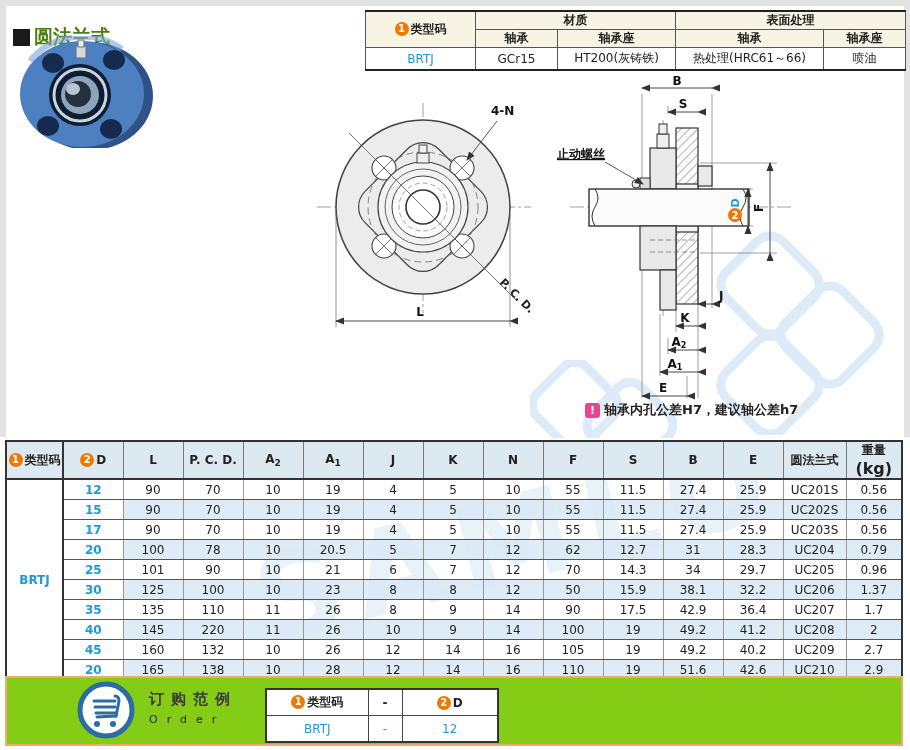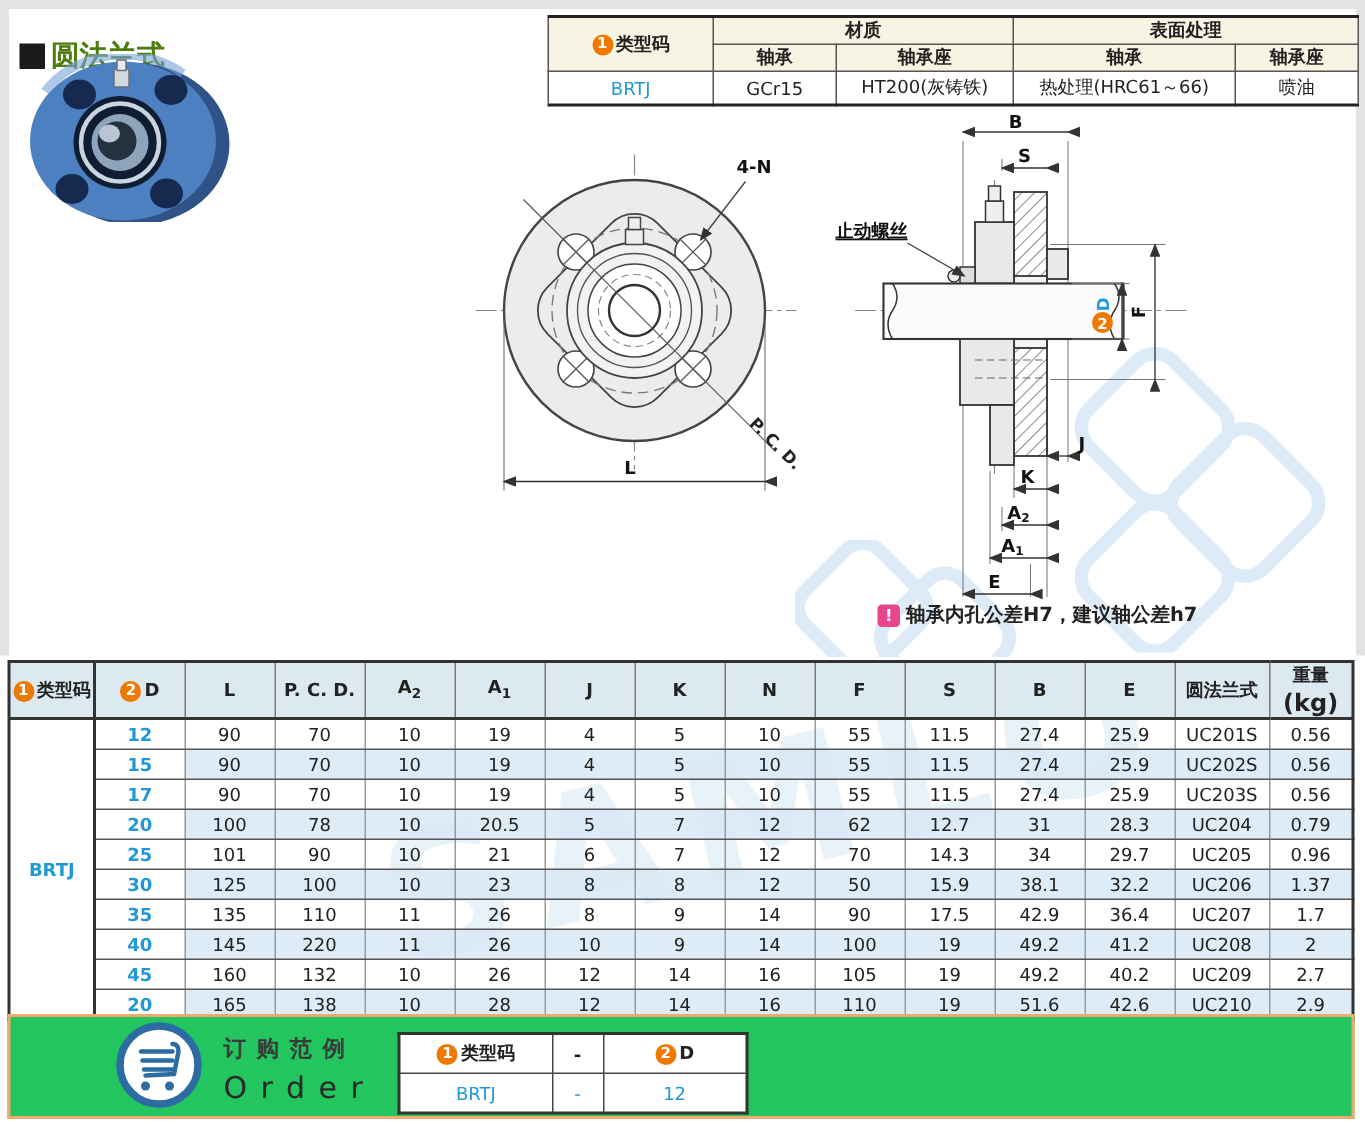--- a/index.html
+++ b/index.html
@@ -32,23 +32,23 @@
   table.main td{border:1px solid #999;border-top:1px solid #555;border-bottom:1px solid #555;
                 text-align:center;height:19px;padding:0;background:transparent;}
   table.main{border:2px solid #333;}
   table.main tbody tr:nth-child(even) td{background:rgba(216,233,246,0.85);}
   table.main td.type-code{background:#fff !important;font-weight:bold;border-right:2px solid #333;}
   table.main td.d-cell{background:#fff !important;font-weight:bold;}
   table.main .small{font-size:16px;font-weight:bold;}
   sub{font-size:9px;}
 
   
-  .order-box{left:5px;top:676px;width:894px;height:66px;border:2px solid #f2a96f;background:#22c55e;}
+  .order-box{left:5px;top:676px;width:894px;height:66px;border:2px solid #f2a96f;background:#84cc16;}
   .order-cn{font-size:15px;color:#3a3a3a;letter-spacing:7px;font-weight:bold;}
-  .order-en{font-size:20px;color:#2a2a2a;letter-spacing:9px;margin-top:4px;}
+  .order-en{font-size:11px;color:#2a2a2a;letter-spacing:9px;margin-top:4px;}
   table.order{border-collapse:collapse;table-layout:fixed;font-size:12px;}
   table.order th,table.order td{border:1px solid #444;text-align:center;height:25px;padding:0;background:#fff;}
   table.order{border:2px solid #333;}
   table.order th{font-weight:bold;}
 
   
   .note{display:flex;align-items:center;gap:4px;font-size:13px;font-weight:bold;color:#222;}
   .note-ic{width:15px;height:15px;border-radius:3px;background:#e8468c;color:#fff;font-size:11px;
            line-height:15px;text-align:center;font-weight:bold;flex:0 0 auto;}
 

